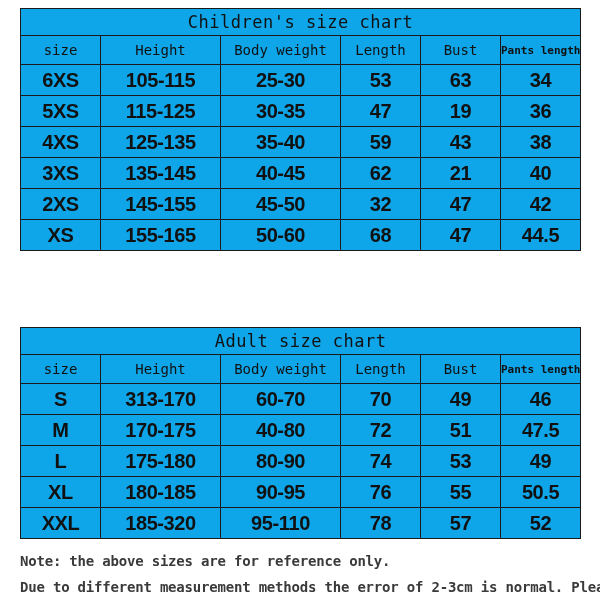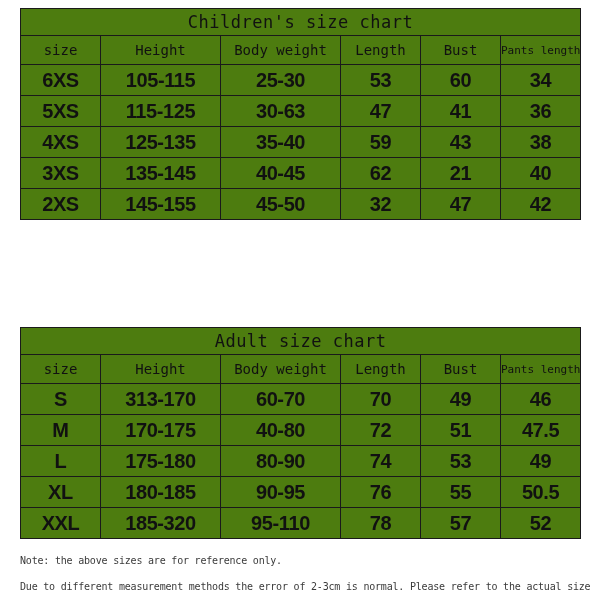--- a/index.html
+++ b/index.html
@@ -22,21 +22,21 @@
     height: 600px;
   }
 
   
   .size-table {
     position: absolute;
     left: 20px;
     width: 560px;
     border-collapse: collapse;
     table-layout: fixed;
-    background: #4d7c0f;
+    background: #0ea5e9;
   }
   .size-table.children { top: 8px; }
   .size-table.adult    { top: 303px; margin-top: 24px; }
 
   .size-table td {
     border: 1.6px solid #1a1a1a;
     text-align: center;
     vertical-align: middle;
     padding: 0;
     color: #111111;
@@ -55,20 +55,21 @@
   .head-cell {
     height: 28px;
     font-family: "DejaVu Sans Mono", "Liberation Mono", monospace;
     font-size: 14px;
     color: #2b2b2b;
     white-space: nowrap;
   }
   .head-cell.small {
     font-size: 11px;
     letter-spacing: 0px;
+    font-weight: bold;
   }
 
   
   .data-cell {
     height: 30px;
     font-family: "Liberation Sans", sans-serif;
     font-weight: bold;
     font-size: 20px;
     color: #151515;
     letter-spacing: -0.4px;
@@ -84,25 +85,26 @@
 
   
   .notes {
     position: absolute;
     left: 20px;
     top: 548px;
     width: 570px;
   }
   .note-line {
     font-family: "DejaVu Sans Mono", "Liberation Mono", monospace;
-    font-size: 10px;
+    font-size: 14px;
     color: #3a3a3a;
     line-height: 26px;
     white-space: nowrap;
     letter-spacing: -0.2px;
+    font-weight: bold;
   }
 </style>
 </head>
 <body>
 
 <div class="page">
 
   <table class="size-table children">
     <colgroup>
       <col class="c-size">
@@ -122,29 +124,29 @@
         <td class="head-cell">Body weight</td>
         <td class="head-cell">Length</td>
         <td class="head-cell">Bust</td>
         <td class="head-cell small">Pants length</td>
       </tr>
       <tr>
         <td class="data-cell">6XS</td>
         <td class="data-cell">105-115</td>
         <td class="data-cell">25-30</td>
         <td class="data-cell">53</td>
-        <td class="data-cell">60</td>
+        <td class="data-cell">63</td>
         <td class="data-cell">34</td>
       </tr>
       <tr>
         <td class="data-cell">5XS</td>
         <td class="data-cell">115-125</td>
-        <td class="data-cell">30-63</td>
+        <td class="data-cell">30-35</td>
         <td class="data-cell">47</td>
-        <td class="data-cell">41</td>
+        <td class="data-cell">19</td>
         <td class="data-cell">36</td>
       </tr>
       <tr>
         <td class="data-cell">4XS</td>
         <td class="data-cell">125-135</td>
         <td class="data-cell">35-40</td>
         <td class="data-cell">59</td>
         <td class="data-cell">43</td>
         <td class="data-cell">38</td>
       </tr>
@@ -156,20 +158,28 @@
         <td class="data-cell">21</td>
         <td class="data-cell">40</td>
       </tr>
       <tr>
         <td class="data-cell">2XS</td>
         <td class="data-cell">145-155</td>
         <td class="data-cell">45-50</td>
         <td class="data-cell">32</td>
         <td class="data-cell">47</td>
         <td class="data-cell">42</td>
+      </tr>
+      <tr>
+        <td class="data-cell">XS</td>
+        <td class="data-cell">155-165</td>
+        <td class="data-cell">50-60</td>
+        <td class="data-cell">68</td>
+        <td class="data-cell">47</td>
+        <td class="data-cell">44.5</td>
       </tr>
     </tbody>
   </table>
 
   <table class="size-table adult">
     <colgroup>
       <col class="c-size">
         <col class="c-height">
         <col class="c-weight">
       <col class="c-length">

